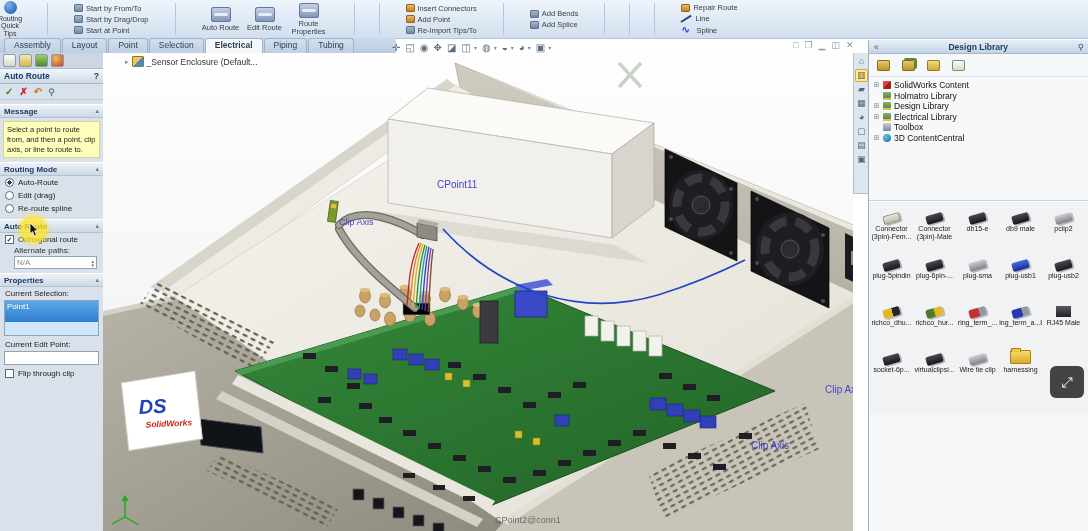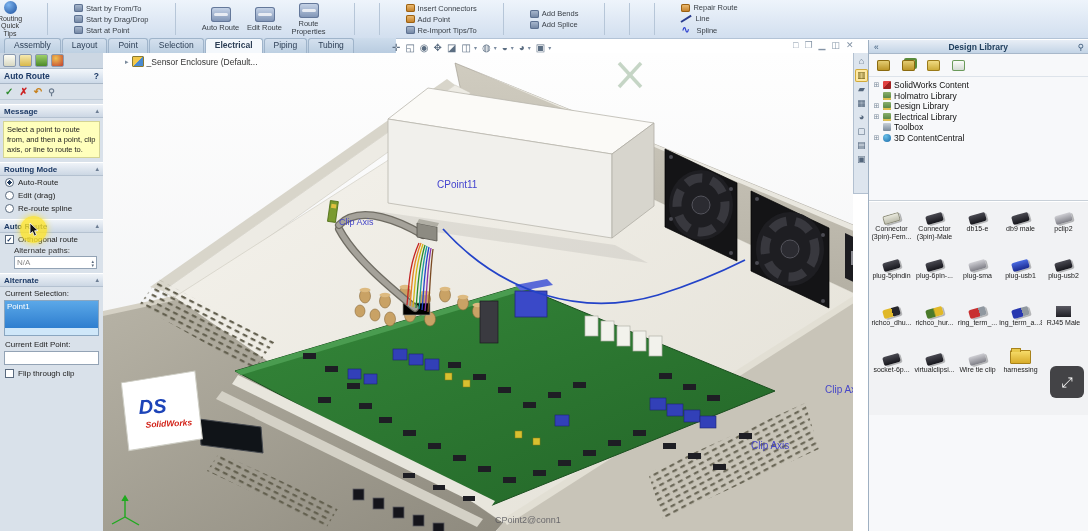--- a/index.html
+++ b/index.html
@@ -75,21 +75,21 @@
   .rdot{width:7px;height:7px;border:1px solid #5a6a7e;border-radius:50%;background:#fff;flex:0 0 auto;}
   .rdot.sel{background:radial-gradient(circle,#203a5c 0 2px,#fff 2.2px);}
   .cb{width:7px;height:7px;border:1px solid #5a6a7e;background:#fff;flex:0 0 auto;
      font-size:7px;line-height:7px;text-align:center;color:#1d3a66;font-weight:bold;}
   .indent{padding-left:14px;color:#333;}
   .spin{margin:1px 6px 2px 14px;background:#fff;border:1px solid #93a3b5;height:11px;
      display:flex;align-items:center;justify-content:space-between;padding:0 2px;color:#888;}
   .spin .ar{display:flex;flex-direction:column;font-size:5px;line-height:4px;color:#5a6a7e;}
   .lbl{padding:2px 5px 0;}
   .listbox{margin:2px 4px;height:34px;background:#cfe7f9;border:1px solid #8aa6c0;overflow:hidden;}
-  .lbsel{height:27px;line-height:11px;padding-left:2px;color:#fff;
+  .lbsel{height:21px;line-height:11px;padding-left:2px;color:#fff;
      background:linear-gradient(#5ba8e8,#2e7ecf);white-space:nowrap;}
   .tbox{margin:2px 4px;height:12px;background:#fff;border:1px solid #93a3b5;}
   .curhl{position:absolute;left:20px;top:163px;width:27px;height:27px;border-radius:50%;
      background:rgba(255,228,36,.78);box-shadow:0 0 6px rgba(255,228,36,.9);}
   .cursvg{position:absolute;left:29px;top:170px;}
 
   
   .viewport{position:absolute;left:103px;top:53px;width:750px;height:478px;
      background:linear-gradient(180deg,#fefefe 0%,#f2f3f4 70%,#e7e9ea 100%);overflow:hidden;}
   .doclabel{position:absolute;left:22px;top:3px;display:flex;align-items:center;gap:3px;
@@ -328,21 +328,21 @@
     <div class="indent">Alternate paths:</div>
     <div class="spin">
       <span>N/A</span>
       <span class="ar">
           <span>▴</span>
           <span>▾</span>
         </span>
     </div>
 
     <div class="sehead">
-      <span>Alternate</span>
+      <span>Properties</span>
       <span class="secaret">▴</span>
     </div>
     <div class="lbl">Current Selection:</div>
     <div class="listbox">
       <div class="lbsel">Point1</div>
     </div>
     <div class="lbl">Current Edit Point:</div>
     <div class="tbox"></div>
     <div class="row">
         <span class="cb"></span>

